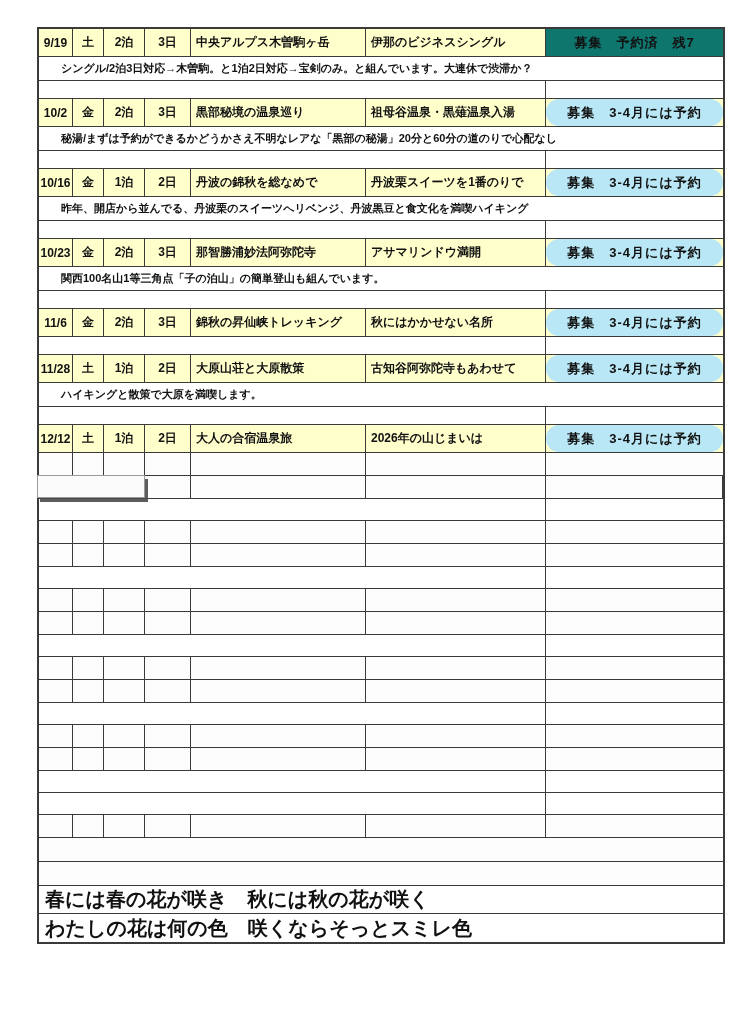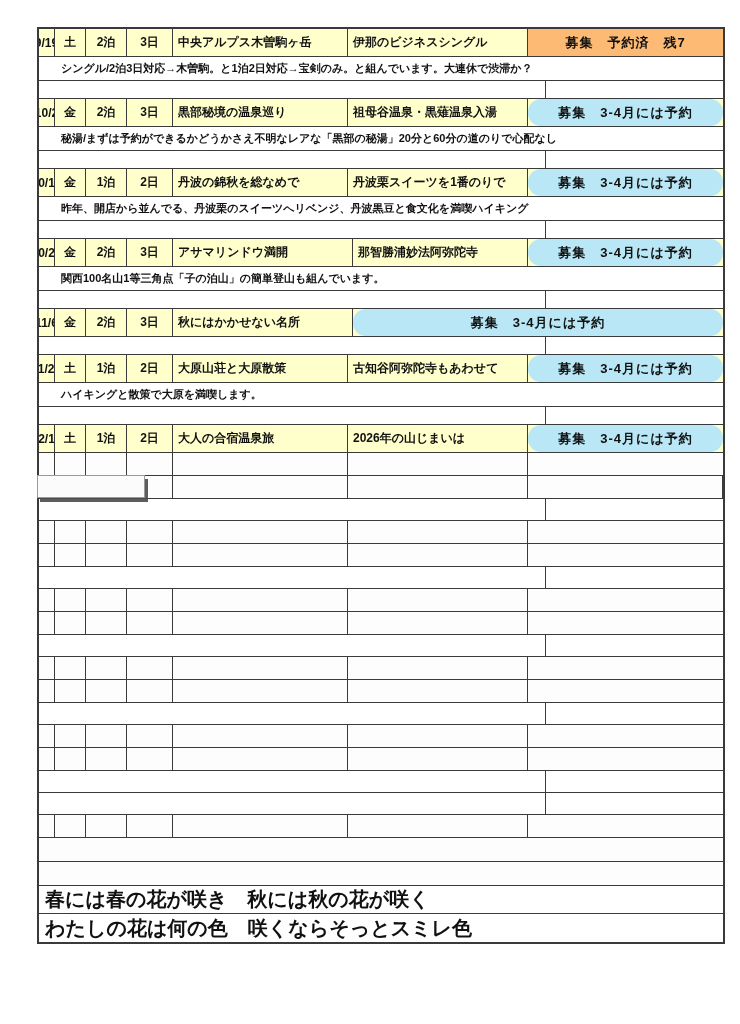--- a/index.html
+++ b/index.html
@@ -30,29 +30,29 @@
     box-sizing:border-box;
     border-right:1.5px solid #3a3a3a;
     display:flex;
     align-items:center;
     overflow:hidden;
     white-space:nowrap;
   }
   .cell:last-child{border-right:none;}
   .entry-row{height:28px;background:#FFFFCC;}
   .entry-row .cell{font-weight:bold;font-size:12px;justify-content:center;}
-  .c1{width:16px;}
+  .c1{width:34px;}
   .c2{width:31px;}
   .c3{width:41px;}
   .c4{width:46px;}
   .c5{width:175px;justify-content:flex-start !important;padding-left:5px;}
   .c6{width:180px;justify-content:flex-start !important;padding-left:5px;}
   .c7{width:177px;flex:1;}
   .status-cell{font-size:13px !important;justify-content:center !important;letter-spacing:1px;}
-  .status-yellow{background:#fdba74;}
+  .status-yellow{background:#0f766e;}
   .status-blue{background:#B9E7F6;border-radius:13px;}
   .note-row{height:24px;background:#ffffff;}
   .note-row .cell{width:100%;font-weight:bold;font-size:11px;padding-left:22px;}
   .gap-row{height:18px;background:#ffffff;}
   .gap-row .g1{width:507px;border-right:1.5px solid #3a3a3a;box-sizing:border-box;}
   .gap-row .g2{flex:1;}
   .gap-tall{height:22px;}
   .empty-row{height:23px;background:#fdfdfd;}
   .empty-row .cell{font-size:11px;}
   .merged-row{height:24px;background:#fdfdfd;}
@@ -120,36 +120,37 @@
     </div>
     <div class="row gap-row">
       <div class="g1"></div>
       <div class="g2"></div>
     </div>
     <div class="row entry-row">
       <div class="cell c1">10/23</div>
       <div class="cell c2">金</div>
       <div class="cell c3">2泊</div>
       <div class="cell c4">3日</div>
+      <div class="cell c5">那智勝浦妙法阿弥陀寺</div>
       <div class="cell c6">アサマリンドウ満開</div>
-      <div class="cell c5">那智勝浦妙法阿弥陀寺</div>
       <div class="cell c7 status-cell status-blue">募集　3-4月には予約</div>
     </div>
     <div class="row note-row">
       <div class="cell">関西100名山1等三角点「子の泊山」の簡単登山も組んでいます。</div>
     </div>
     <div class="row gap-row">
       <div class="g1"></div>
       <div class="g2"></div>
     </div>
     <div class="row entry-row">
       <div class="cell c1">11/6</div>
       <div class="cell c2">金</div>
       <div class="cell c3">2泊</div>
       <div class="cell c4">3日</div>
+      <div class="cell c5">錦秋の昇仙峡トレッキング</div>
       <div class="cell c6">秋にはかかせない名所</div>
       <div class="cell c7 status-cell status-blue">募集　3-4月には予約</div>
     </div>
     <div class="row gap-row">
       <div class="g1"></div>
       <div class="g2"></div>
     </div>
     <div class="row entry-row">
       <div class="cell c1">11/28</div>
       <div class="cell c2">土</div>

